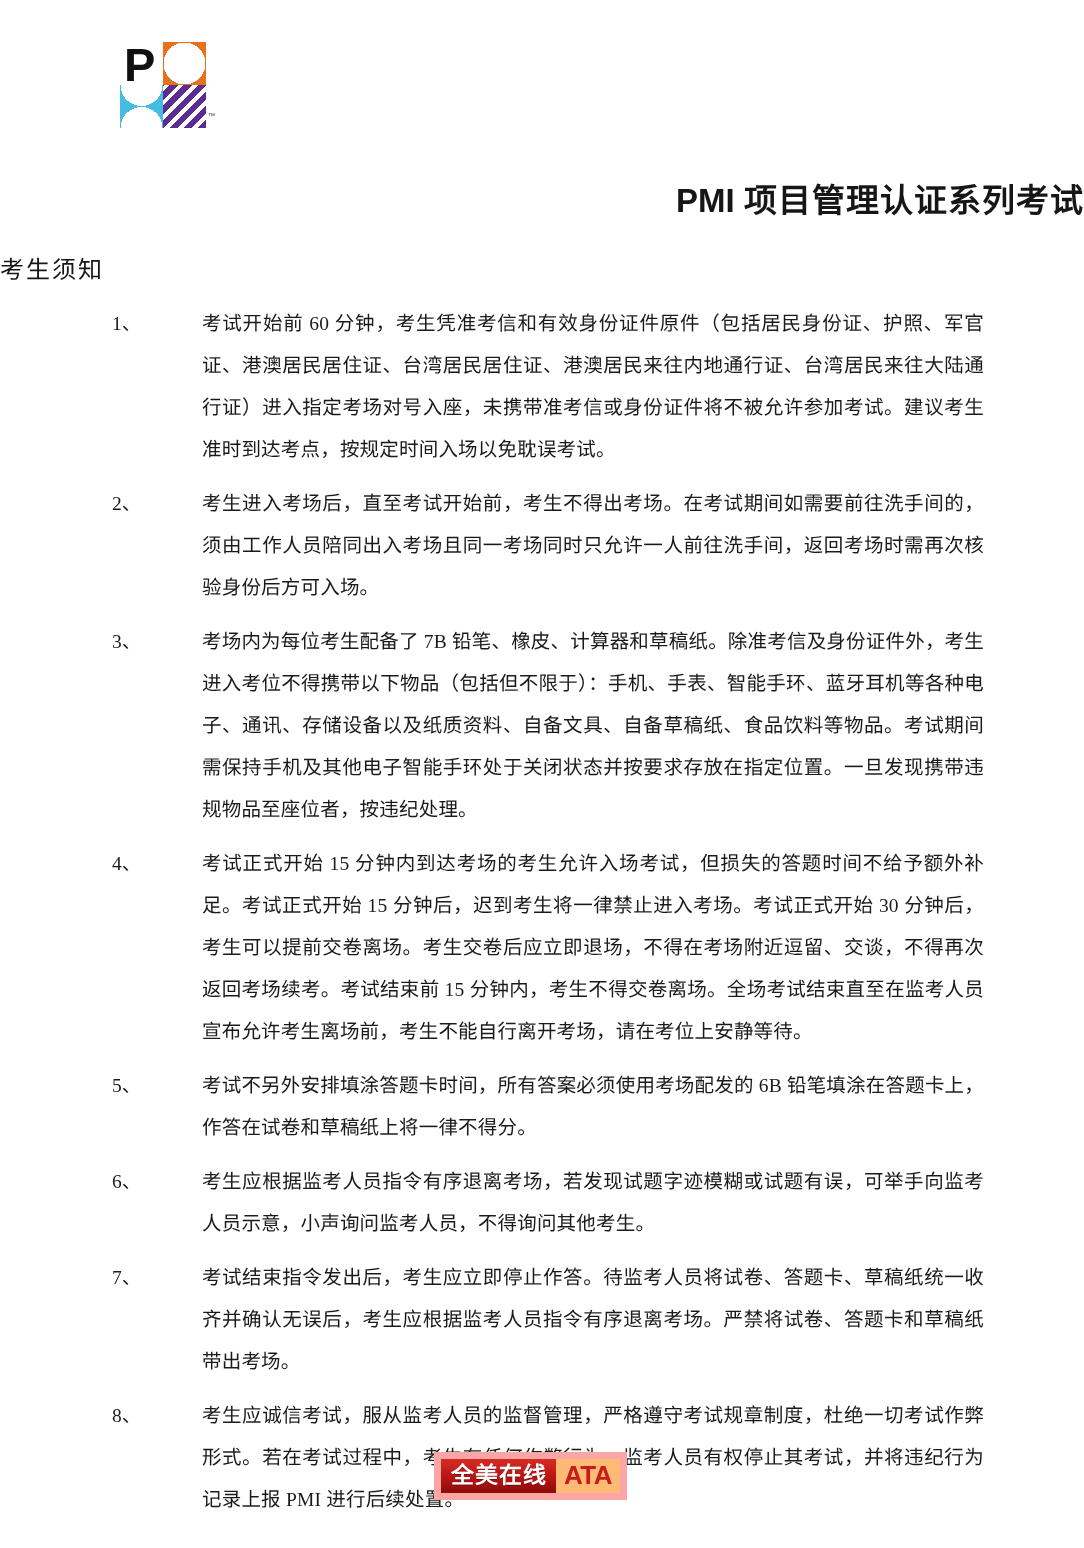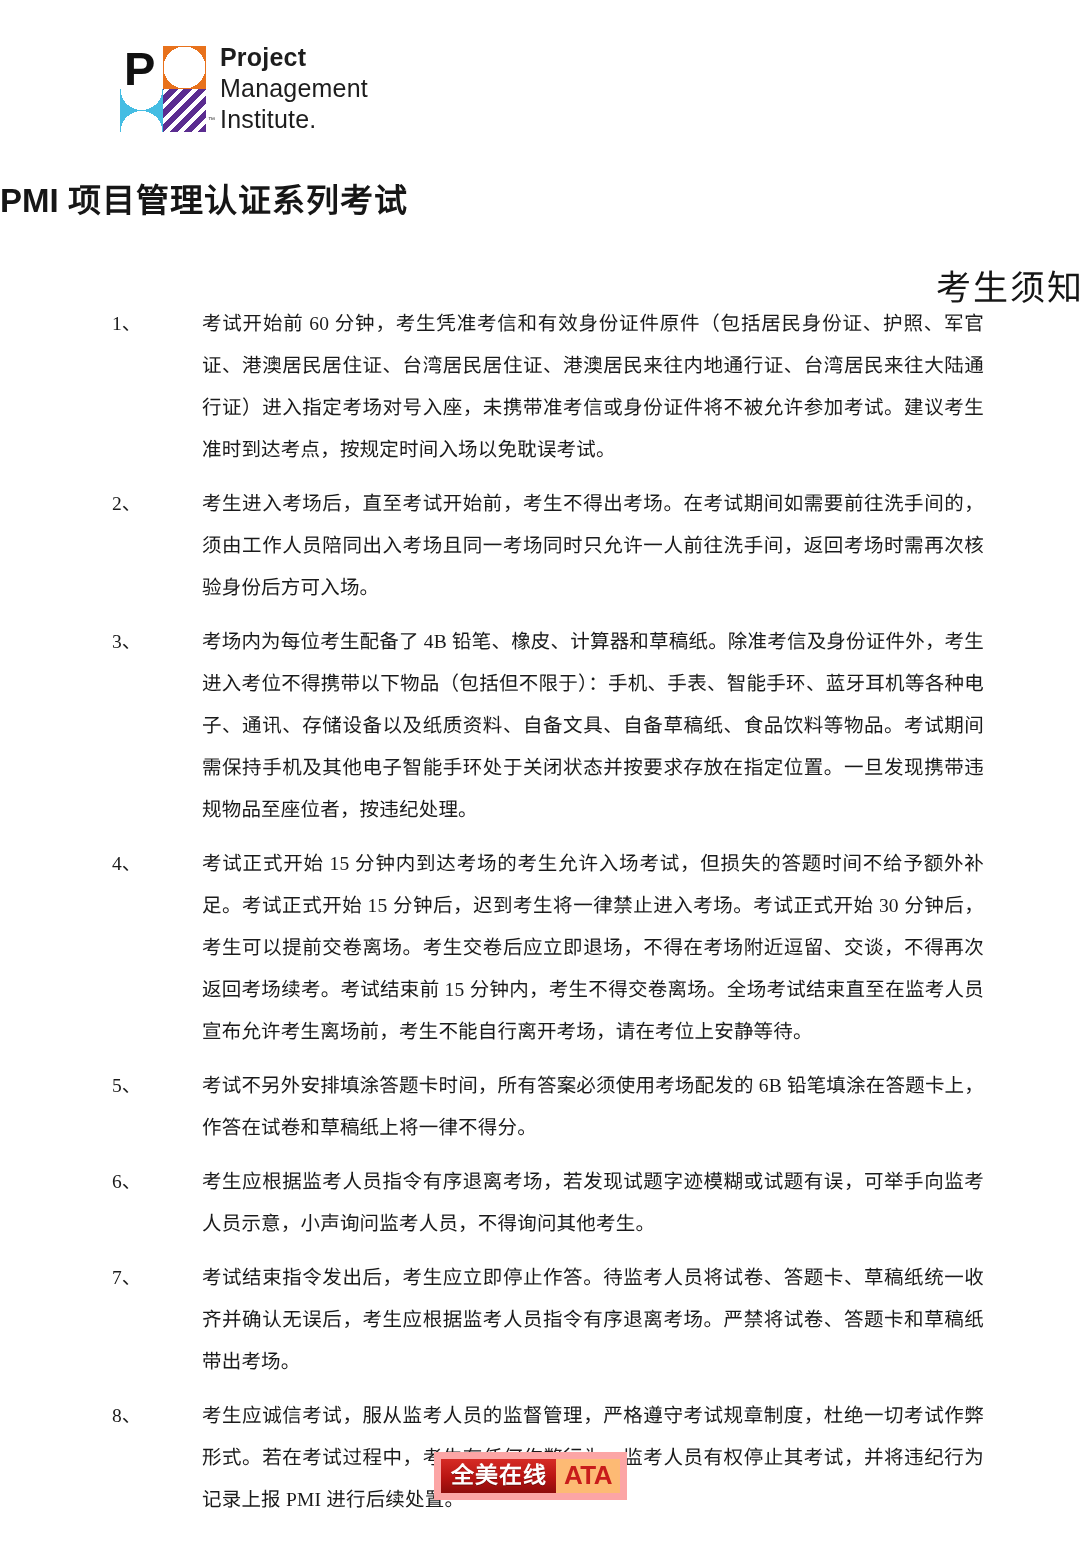--- a/index.html
+++ b/index.html
@@ -100,37 +100,37 @@
   }
   .pmi-wordmark .w1 { font-weight: bold; display: block; }
   .pmi-wordmark .w2 { font-weight: normal; display: block; }
   .pmi-wordmark .w3 { font-weight: normal; display: block; }
 
   
   .doc-title {
     position: absolute;
     left: 0; right: 0;
     top: 152px;
-    text-align: left;
+    text-align: right;
     font-size: 33px;
     font-weight: bold;
     letter-spacing: 1px;
     color: #161616;
   }
   .doc-title .latin {
     font-family: "Liberation Sans", sans-serif;
     font-weight: bold;
     letter-spacing: 0;
   }
   .doc-subtitle {
     position: absolute;
     left: 0; right: 0;
     top: 230px;
-    text-align: right;
-    font-size: 35px;
+    text-align: left;
+    font-size: 24px;
     font-weight: normal;
     letter-spacing: 2px;
     color: #161616;
   }
 
   
   .content {
     position: absolute;
     left: 112px;
     top: 303px;
@@ -211,42 +211,37 @@
         <span class="orange-shape"></span>
       </div>
       <div class="pmi-q q-bl">
         <span class="cyan-shape"></span>
       </div>
       <div class="pmi-q q-br">
         <span class="purple-shape"></span>
       </div>
       <span class="tm-mark">™</span>
     </div>
-    <div class="pmi-wordmark">
-      <span class="w1">Project</span>
-      <span class="w2">Management</span>
-      <span class="w3">Institute.</span>
-    </div>
   </div>
 
   <h1 class="doc-title"><span class="latin">PMI</span> <span>项目管理认证系列考试</span></h1>
   <h2 class="doc-subtitle">考生须知</h2>
 
   <div class="content" id="instructions-list">
       <div class="item">
         <div class="item-num">1、</div>
         <div class="item-body"><span>考试开始前 60 分钟，考生凭准考信和有效身份证件原件（包括居民身份证、护照、军官证、港澳居民居住证、台湾居民居住证、港澳居民来往内地通行证、台湾居民来往大陆通行证）进入指定考场对号入座，未携带准考信或身份证件将不被允许参加考试。建议考生准时到达考点，按规定时间入场以免耽误考试。</span></div>
       </div>
       <div class="item">
         <div class="item-num">2、</div>
         <div class="item-body"><span>考生进入考场后，直至考试开始前，考生不得出考场。在考试期间如需要前往洗手间的，须由工作人员陪同出入考场且同一考场同时只允许一人前往洗手间，返回考场时需再次核验身份后方可入场。</span></div>
       </div>
       <div class="item">
         <div class="item-num">3、</div>
-        <div class="item-body"><span>考场内为每位考生配备了 4B 铅笔、橡皮、计算器和草稿纸。除准考信及身份证件外，考生进入考位不得携带以下物品（包括但不限于）：手机、手表、智能手环、</span><b>蓝牙耳机等各种电子</b><span>、通讯、存储设备以及纸质资料、自备文具、自备草稿纸、食品饮料等物品。考试期间需保持手机及其他电子</span><b>智能手环</b><span>处于关闭状态并按要求存放在指定位置。一旦发现携带违规物品至座位者，按违纪处理。</span></div>
+        <div class="item-body"><span>考场内为每位考生配备了 7B 铅笔、橡皮、计算器和草稿纸。除准考信及身份证件外，考生进入考位不得携带以下物品（包括但不限于）：手机、手表、智能手环、</span><b>蓝牙耳机等各种电子</b><span>、通讯、存储设备以及纸质资料、自备文具、自备草稿纸、食品饮料等物品。考试期间需保持手机及其他电子</span><b>智能手环</b><span>处于关闭状态并按要求存放在指定位置。一旦发现携带违规物品至座位者，按违纪处理。</span></div>
       </div>
       <div class="item">
         <div class="item-num">4、</div>
         <div class="item-body"><span>考试正式开始 15 分钟内到达考场的考生允许入场考试，但损失的答题时间不给予额外补足。考试正式开始 15 分钟后，迟到考生将一律禁止进入考场。考试正式开始 30 分钟后，考生可以提前交卷离场。考生交卷后应立即退场，不得在考场附近逗留、交谈，不得再次返回考场续考。考试结束前 15 分钟内，考生不得交卷离场。全场考试结束直至在监考人员宣布允许考生离场前，考生不能自行离开考场，请在考位上安静等待。</span></div>
       </div>
       <div class="item">
         <div class="item-num">5、</div>
         <div class="item-body"><span>考试不另外安排填涂答题卡时间，所有答案必须使用考场配发的 6B 铅笔填涂在答题卡上，作答在试卷和草稿纸上将一律不得分。</span></div>
       </div>
       <div class="item">

